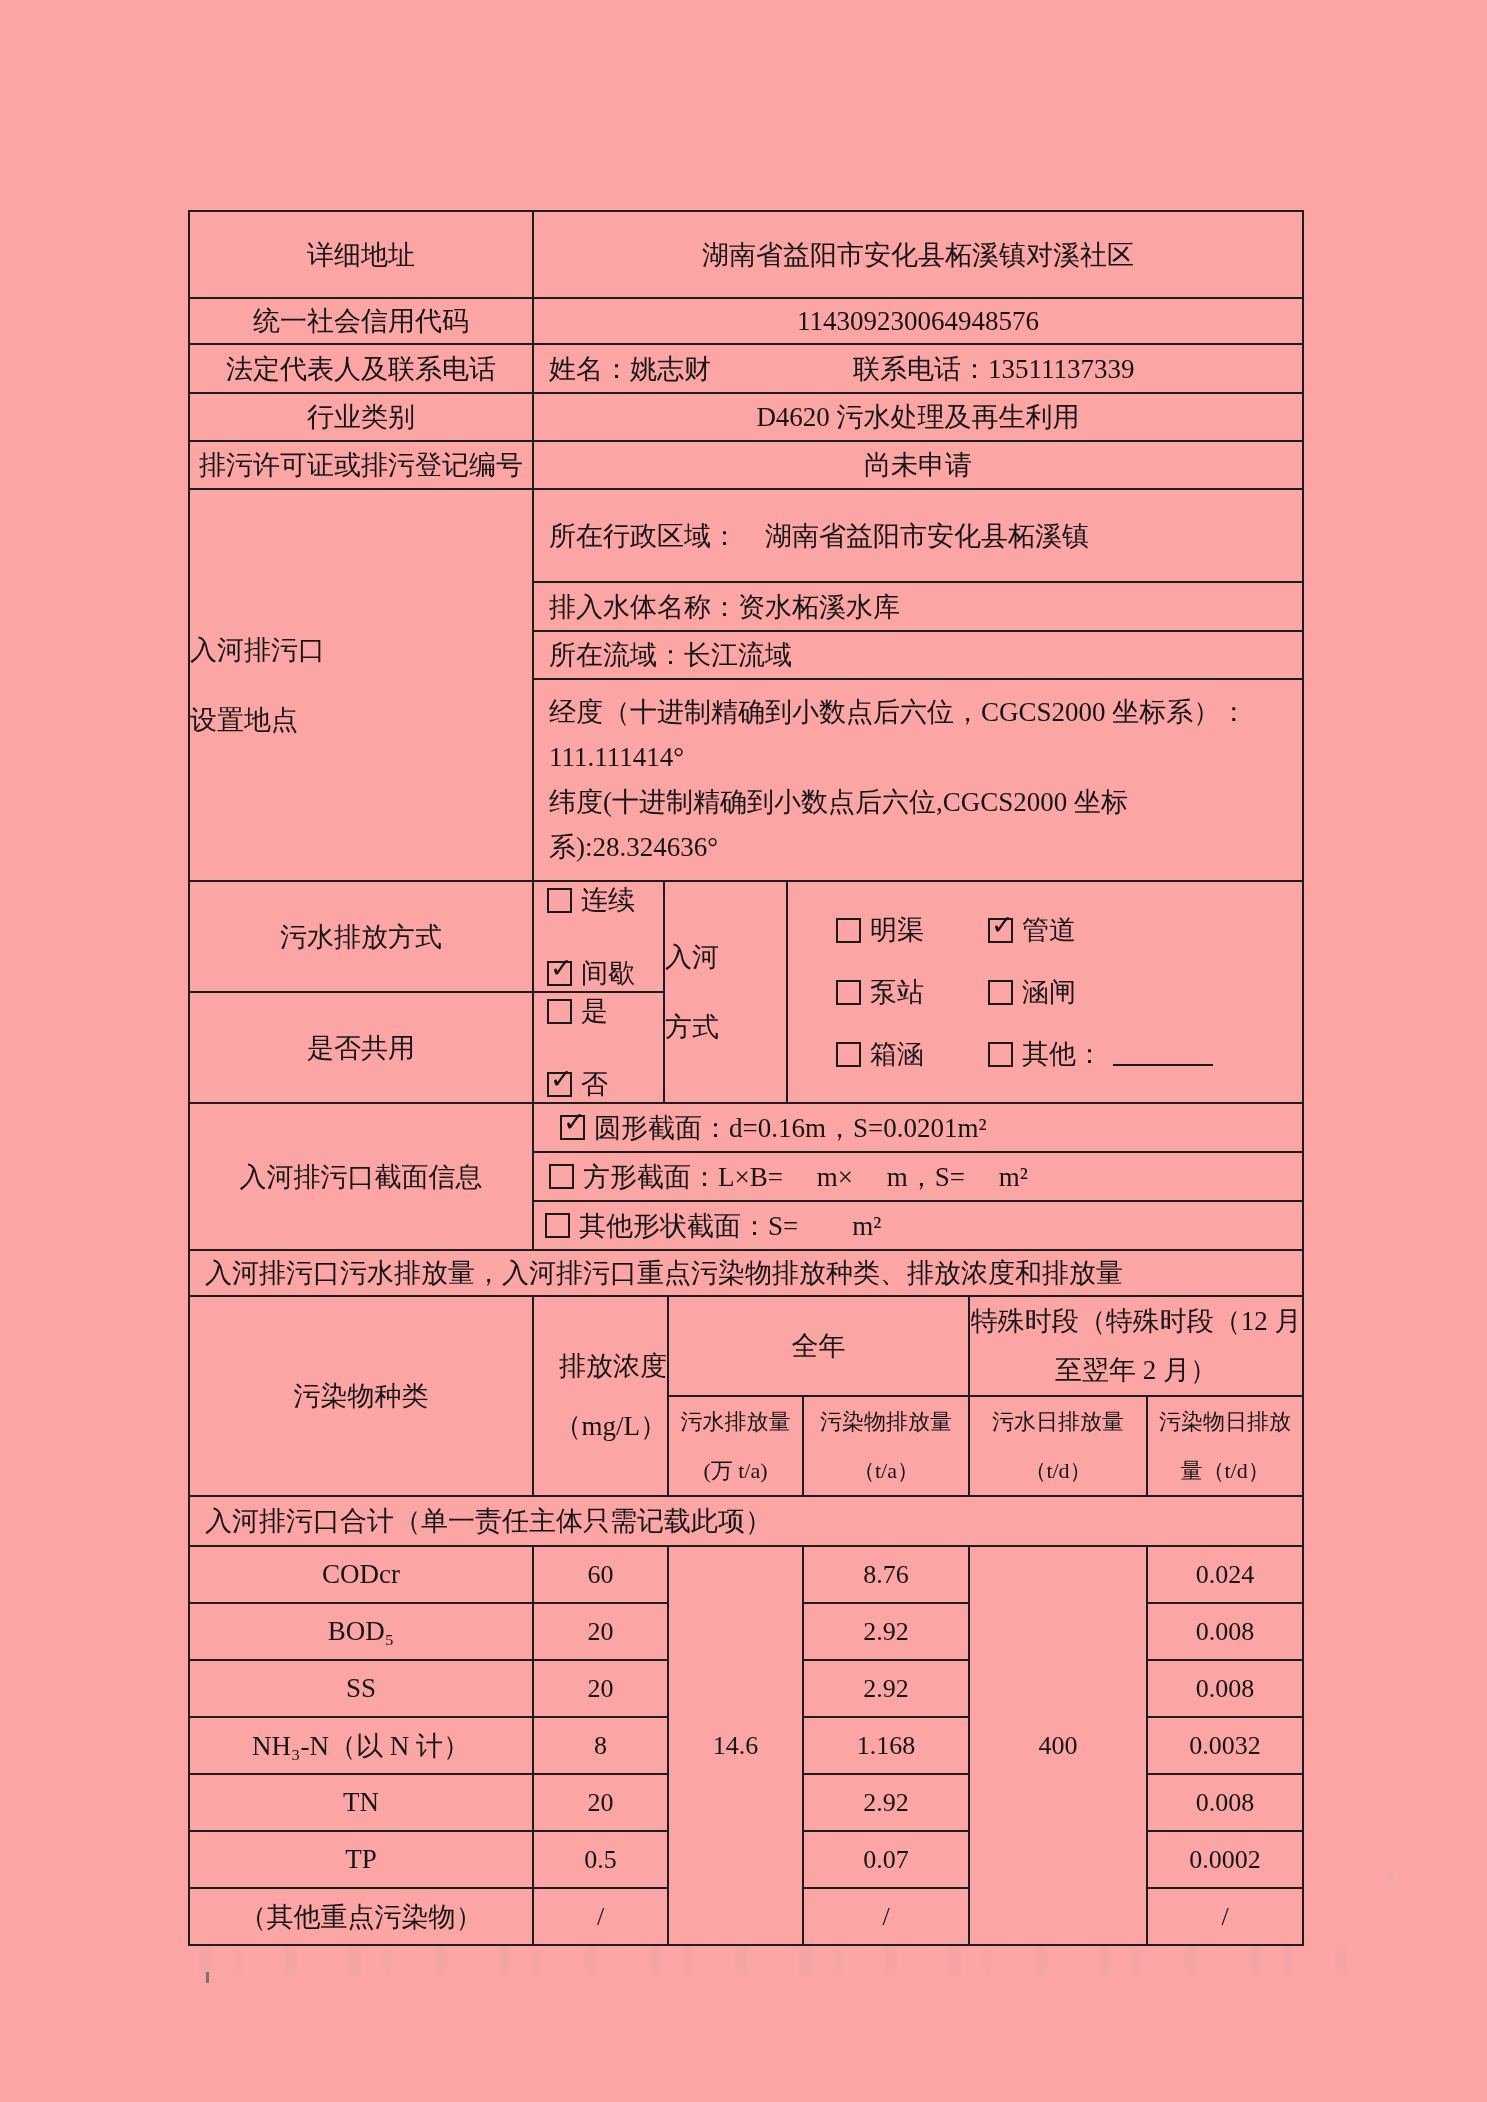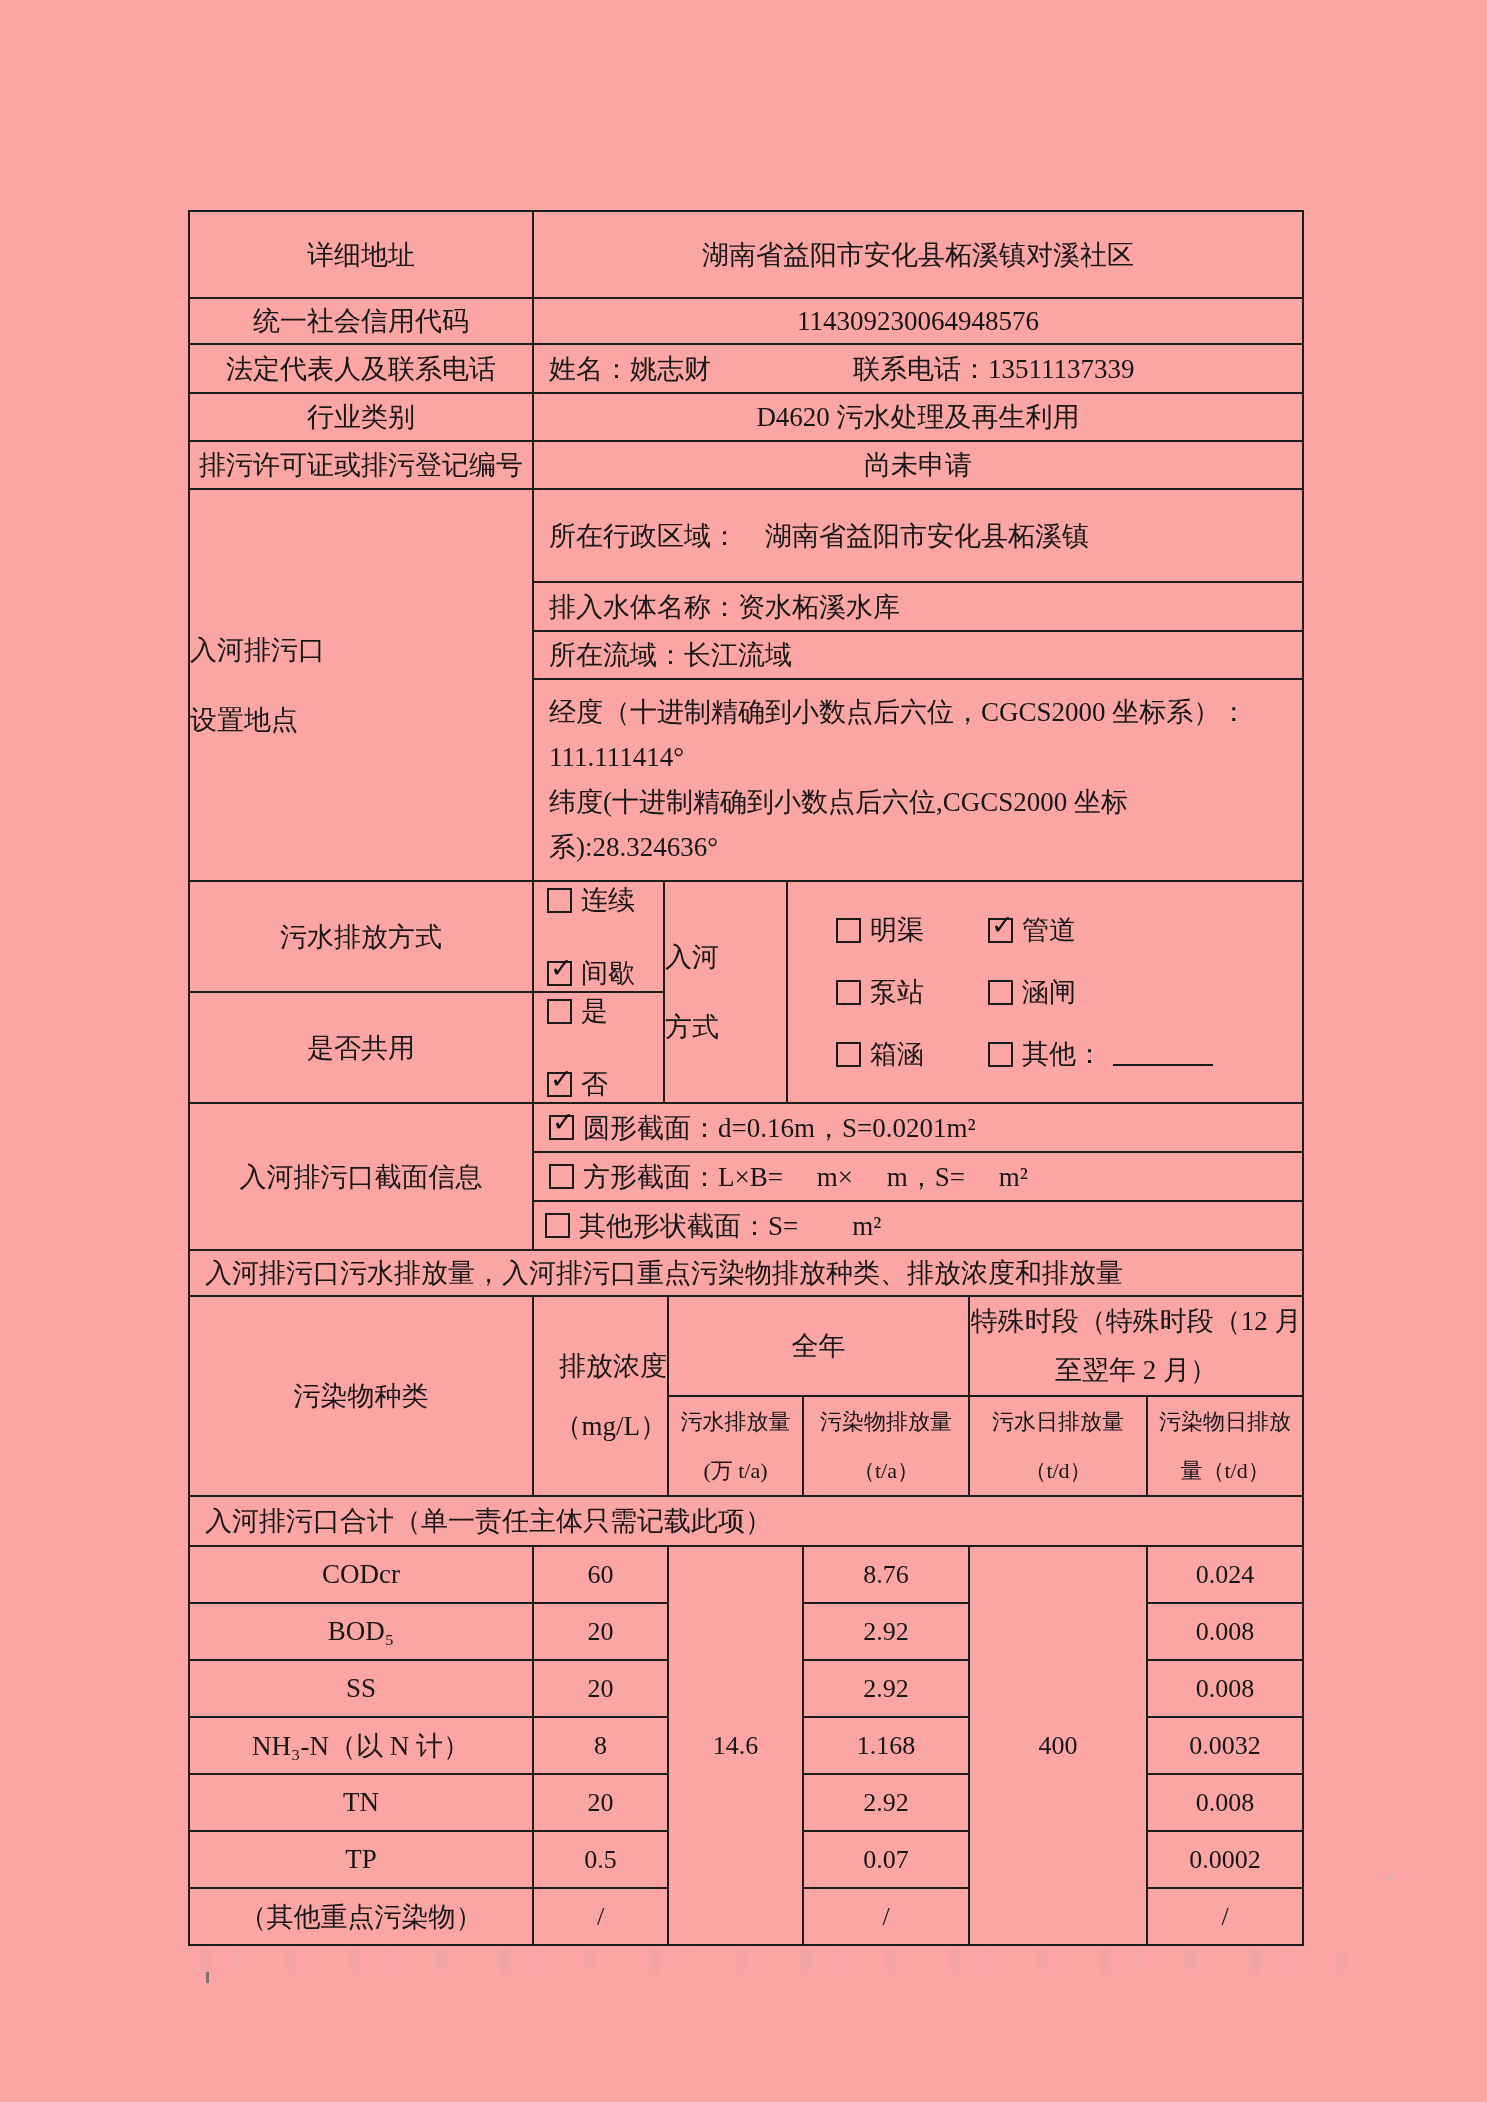--- a/index.html
+++ b/index.html
@@ -210,21 +210,21 @@
 
     <table>
       <colgroup>
           <col style="width:344px">
           <col style="width:770px">
         </colgroup>
       <tbody>
           <tr style="height:49px">
         <th rowspan="3" class="c">入河排污口截面信息</th>
         <td>
-          <div class="cb-item" style="padding-left:15px">
+          <div class="cb-item" style="padding-left:26px">
             <span class="cb checked"></span>
             <span>圆形截面：d=0.16m，S=0.0201m²</span>
           </div>
         </td>
       </tr>
       <tr style="height:49px">
         <td>
           <div class="cb-item" style="padding-left:15px">
             <span class="cb"></span>
             <span>方形截面：L×B=　 m×　 m，S=　 m²</span>

